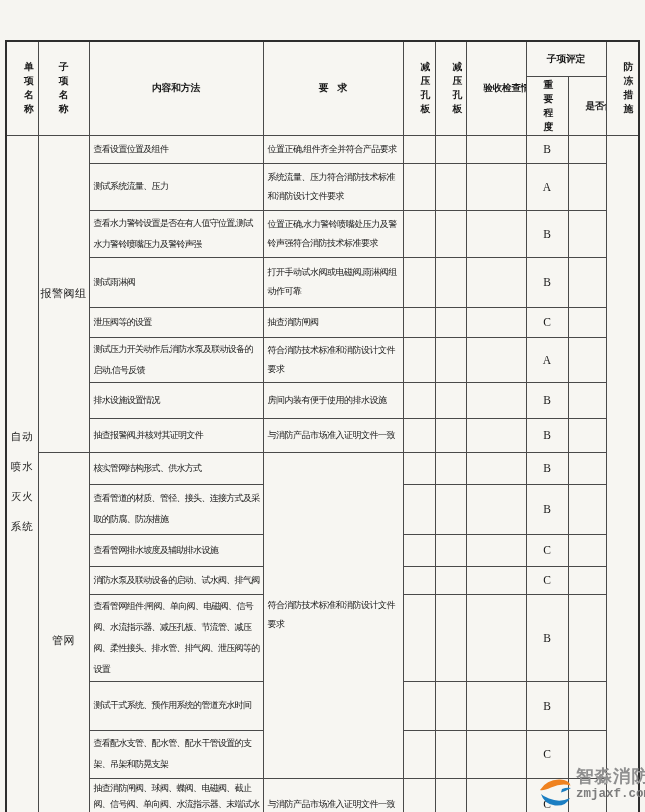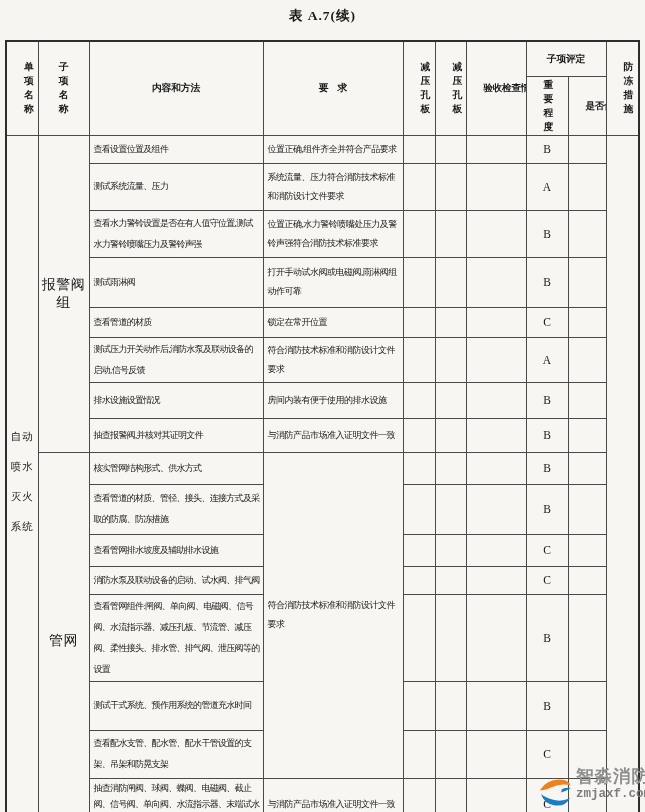--- a/index.html
+++ b/index.html
@@ -13,38 +13,37 @@
   th{font-size:9.8px;font-weight:bold;line-height:14px;text-align:center;
     padding:1px 17px;letter-spacing:-0.2px;}
   th.nowrap{white-space:nowrap;font-size:9.5px;}
   th.sp{letter-spacing:9px;text-indent:9px;}
   td.txt{font-size:9px;letter-spacing:-0.7px;line-height:21px;text-align:left;
     padding:1px 2px 1px 4px;margin-left:12px;}
   td.req{font-size:9px;letter-spacing:-0.5px;line-height:19px;text-align:left;
     padding:1px 2px 1px 4px;}
   tr.tight td.txt,tr.tight td.req{line-height:16px;}
   td.grade{font-size:11.5px;text-align:center;font-family:"Liberation Serif",serif;}
-  td.sub{font-size:14px;text-align:center;letter-spacing:0.5px;}
+  td.sub{font-size:11px;text-align:center;letter-spacing:0.5px;}
   td.sys{font-size:10.5px;text-align:center;white-space:pre-line;line-height:30px;letter-spacing:1px;}
   td.blank{background:transparent;}
   
   .wm{position:absolute;left:538px;top:764px;display:flex;align-items:flex-start;gap:2px;z-index:5;}
   .wm-icon{width:36px;height:38px;margin-top:8px;}
   .wm-texts{display:flex;flex-direction:column;}
   .wm-brand{font-size:17.5px;font-weight:bold;color:#8f8f8f;letter-spacing:1px;
     font-family:"Liberation Sans","DejaVu Sans",sans-serif;}
   .wm-domain{font-size:12.5px;font-weight:bold;color:#7e7e7e;margin-top:-1px;
     font-family:"Liberation Mono","DejaVu Sans Mono",monospace;letter-spacing:0;}
 </style>
 </head>
 <body>
 
 <div class="page">
 
-  <div class="doc-title">表 A.7(续)</div>
 
   <table class="insp">
     <colgroup>
       <col style="width:32px">
         <col style="width:51px">
         <col style="width:174px">
       <col style="width:140px">
         <col style="width:32px">
         <col style="width:31px">
       <col style="width:60px">
@@ -106,22 +105,22 @@
       <tr style="height:50px">
         <td class="txt">测试雨淋阀</td>
         <td class="req">打开手动试水阀或电磁阀,雨淋阀组动作可靠</td>
         <td class="blank"></td>
         <td class="blank"></td>
         <td class="blank"></td>
         <td class="grade">B</td>
         <td class="blank"></td>
       </tr>
       <tr style="height:30px">
-        <td class="txt">查看管道的材质</td>
-        <td class="req">锁定在常开位置</td>
+        <td class="txt">泄压阀等的设置</td>
+        <td class="req">抽查消防闸阀</td>
         <td class="blank"></td>
         <td class="blank"></td>
         <td class="blank"></td>
         <td class="grade">C</td>
         <td class="blank"></td>
       </tr>
       <tr style="height:45px">
         <td class="txt">测试压力开关动作后,消防水泵及联动设备的启动,信号反馈</td>
         <td class="req">符合消防技术标准和消防设计文件要求</td>
         <td class="blank"></td>

